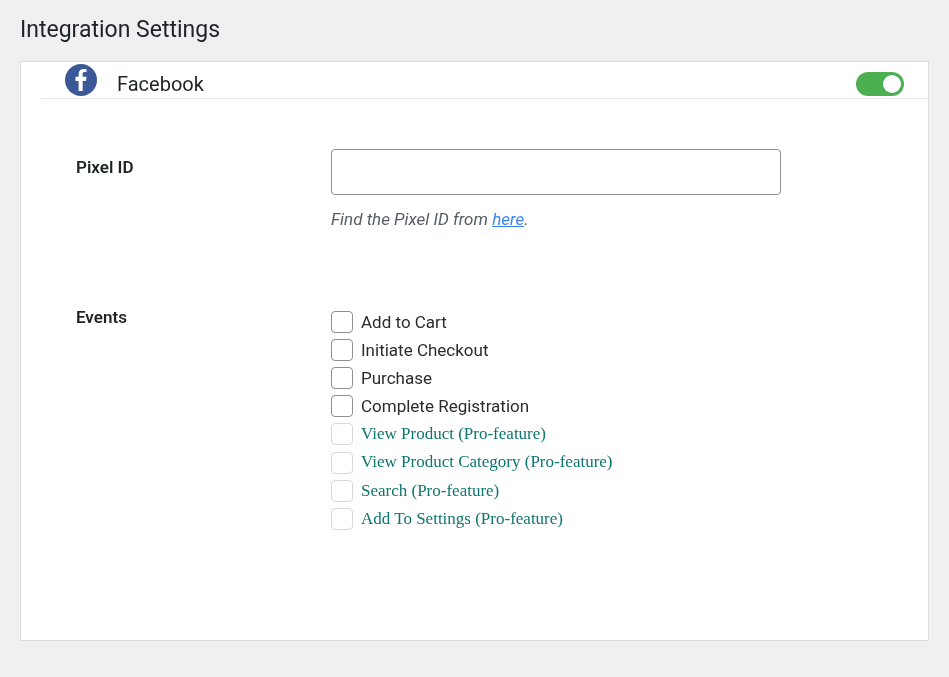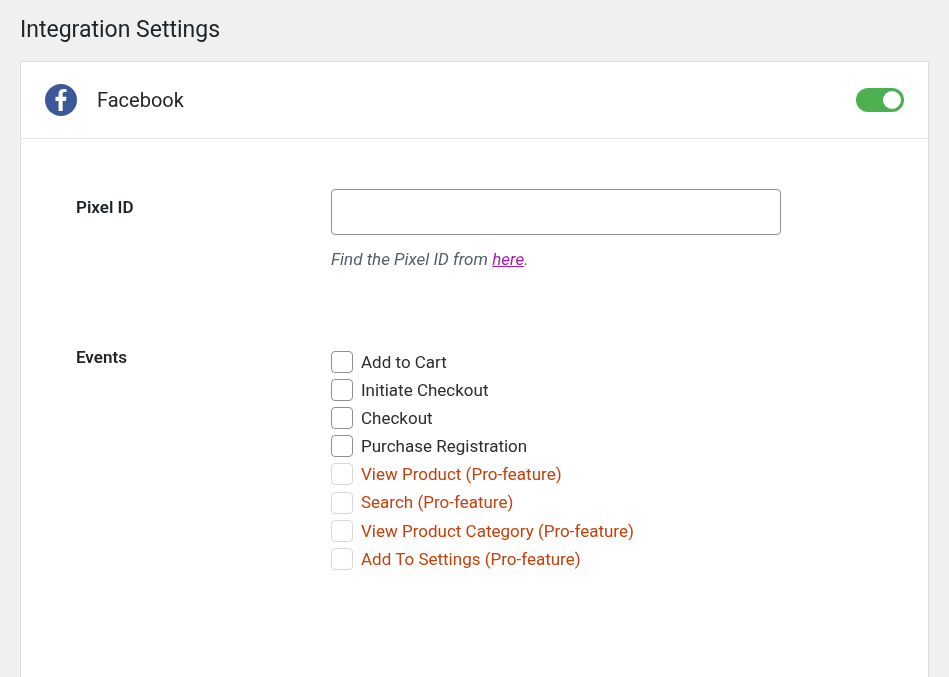--- a/index.html
+++ b/index.html
@@ -22,23 +22,24 @@
       color: #1d2327;
       border-radius: 12px;
     }
     .panel {
       background: #ffffff;
       margin: 0 20px 20px 20px;
       border: 1px solid #dcdcde;
     }
     .panel-header {
       display: flex;
-      align-items: center;
-      padding: 22px 24px;
+      align-items: flex-end;
+      padding: 2px 24px;
       border-bottom: 1px solid #e5e5e5;
+      margin-left: 20px;
     }
     .fb-icon {
       width: 32px;
       height: 32px;
       border-radius: 50%;
       background-color: #3b5998;
       display: flex;
       align-items: center;
       justify-content: center;
       margin-right: 20px;
@@ -103,39 +104,40 @@
       font-size: 16px;
       background: #ffffff;
     }
     .helper-text {
       margin-top: 14px;
       font-size: 17px;
       font-style: italic;
       color: #555d66;
     }
     .helper-link {
-      color: #a21caf;
+      color: #3b82f6;
       text-decoration: underline;
       cursor: pointer;
     }
     .checkbox-list {
       display: flex;
       flex-direction: column;
       gap: 6px;
       padding-top: 12px;
     }
     .checkbox-item {
       display: flex;
       align-items: center;
       gap: 8px;
       font-size: 17px;
       color: #2c2c2c;
     }
     .checkbox-item.disabled {
-      color: #c2410c;
+      color: #0f766e;
+      font-family: Liberation Serif, serif;
     }
     .checkbox-box {
       width: 22px;
       height: 22px;
       border: 1px solid #8c8f94;
       border-radius: 4px;
       background: #ffffff;
       flex-shrink: 0;
       cursor: pointer;
     }
@@ -186,37 +188,37 @@
         <div class="checkbox-item">
               <div class="checkbox-box"></div>
               <span class="checkbox-label">Add to Cart</span>
             </div>
             <div class="checkbox-item">
               <div class="checkbox-box"></div>
               <span class="checkbox-label">Initiate Checkout</span>
             </div>
             <div class="checkbox-item">
               <div class="checkbox-box"></div>
-              <span class="checkbox-label">Checkout</span>
+              <span class="checkbox-label">Purchase</span>
             </div>
             <div class="checkbox-item">
               <div class="checkbox-box"></div>
-              <span class="checkbox-label">Purchase Registration</span>
+              <span class="checkbox-label">Complete Registration</span>
             </div>
             <div class="checkbox-item disabled">
               <div class="checkbox-box"></div>
               <span class="checkbox-label">View Product (Pro-feature)</span>
             </div>
             <div class="checkbox-item disabled">
               <div class="checkbox-box"></div>
+              <span class="checkbox-label">View Product Category (Pro-feature)</span>
+            </div>
+            <div class="checkbox-item disabled">
+              <div class="checkbox-box"></div>
               <span class="checkbox-label">Search (Pro-feature)</span>
-            </div>
-            <div class="checkbox-item disabled">
-              <div class="checkbox-box"></div>
-              <span class="checkbox-label">View Product Category (Pro-feature)</span>
             </div>
             <div class="checkbox-item disabled">
               <div class="checkbox-box"></div>
               <span class="checkbox-label">Add To Settings (Pro-feature)</span>
             </div>
           </div>
       </div>
     </div>
 
   </div>

